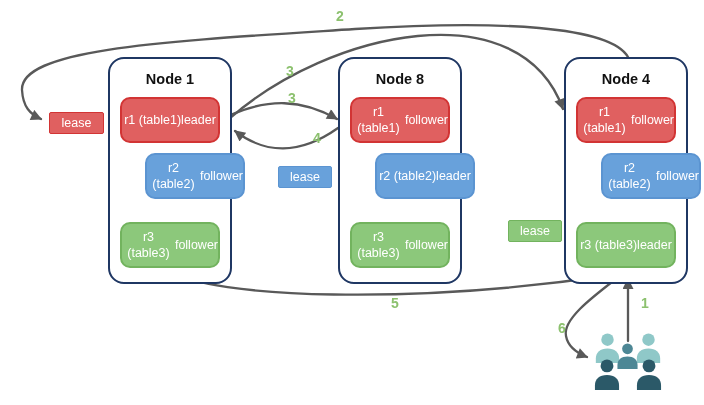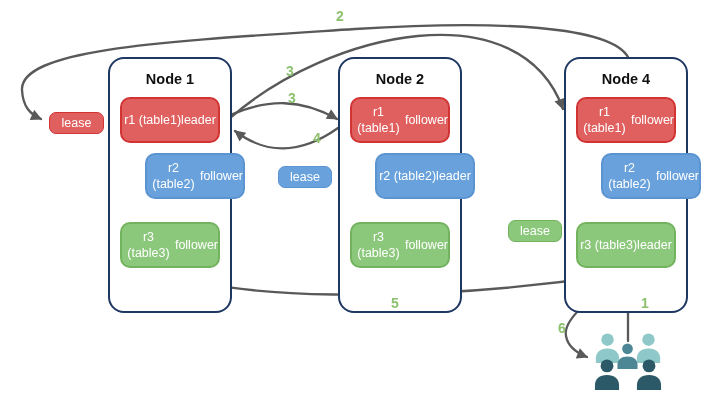--- a/index.html
+++ b/index.html
@@ -1,38 +1,38 @@
 <!DOCTYPE html>
 <html style="--replica_red: #e06060; --replica_red_border: #d23434; --replica_blue: #68a1db; --replica_blue_border: #5b94d1; --replica_green: #8cc87b; --replica_green_border: #72b35e; --node_border: #1f3763; --arrow: #595959; --step_label: #8cc16e; --people_light: #8fc8c8; --people_mid: #4d8795; --people_dark: #2b5968;"><head>
 <meta charset="utf-8">
 <style>
   html,body{margin:0;padding:0;background:#ffffff;}
   body{width:704px;height:405px;font-family:"Liberation Sans",sans-serif;}
   .stage{position:relative;width:704px;height:405px;overflow:hidden;background:#fff;}
   svg.layer{position:absolute;left:0;top:0;}
 
   
-  .node{position:absolute;top:57px;width:124px;height:256px;background:#fff;
+  .node{position:absolute;top:57px;width:124px;height:227px;background:#fff;
         border:2px solid var(--node_border,#1f3763);border-radius:16px;box-sizing:border-box;}
   .node1{left:108px;} .node2{left:338px;} .node3{left:564px;}
   .node-title{position:absolute;top:12px;left:0;width:100%;text-align:center;
               font-size:14.5px;font-weight:bold;color:#111;}
 
   
   .replica{position:absolute;left:10px;width:100px;height:46px;border-radius:10px;
            box-sizing:border-box;border:2px solid;display:flex;flex-direction:row;
            align-items:center;justify-content:center;color:#fff;font-size:12.5px;line-height:1.3;
            text-align:center;}
   .r0{top:38px;} .r1{top:94px;margin-left:25px;} .r2{top:163px;}
   .rep-red{background:var(--replica_red,#e06060);border-color:var(--replica_red_border,#d23434);}
   .rep-blue{background:var(--replica_blue,#68a1db);border-color:var(--replica_blue_border,#5b94d1);}
   .rep-green{background:var(--replica_green,#8cc87b);border-color:var(--replica_green_border,#72b35e);}
 
   
-  .lease{position:absolute;height:22px;border-radius:7px;box-sizing:border-box;border:1.5px solid;
+  .lease{position:absolute;height:22px;border-radius:2px;box-sizing:border-box;border:1.5px solid;
          display:flex;align-items:center;justify-content:center;color:#fff;font-size:12.5px;}
   .lease-red{left:49px;top:112px;width:55px;background:var(--replica_red,#e06060);
              border-color:var(--replica_red_border,#d23434);}
   .lease-blue{left:278px;top:166px;width:54px;background:var(--replica_blue,#68a1db);
               border-color:var(--replica_blue_border,#5b94d1);}
   .lease-green{left:508px;top:220px;width:54px;background:var(--replica_green,#8cc87b);
                border-color:var(--replica_green_border,#72b35e);}
 
   
   .step{position:absolute;transform:translate(-50%,-50%);font-size:14px;font-weight:bold;
@@ -88,21 +88,21 @@
       <span>r2 (table2)</span>
       <span>follower</span>
     </div>
     <div class="replica rep-green r2">
       <span>r3 (table3)</span>
       <span>follower</span>
     </div>
   </div>
 
   <div class="node node2">
-    <div class="node-title">Node 2</div>
+    <div class="node-title">Node 8</div>
     <div class="replica rep-red r0">
       <span>r1 (table1)</span>
       <span>follower</span>
     </div>
     <div class="replica rep-blue r1">
       <span>r2 (table2)</span>
       <span>leader</span>
     </div>
     <div class="replica rep-green r2">
       <span>r3 (table3)</span>

